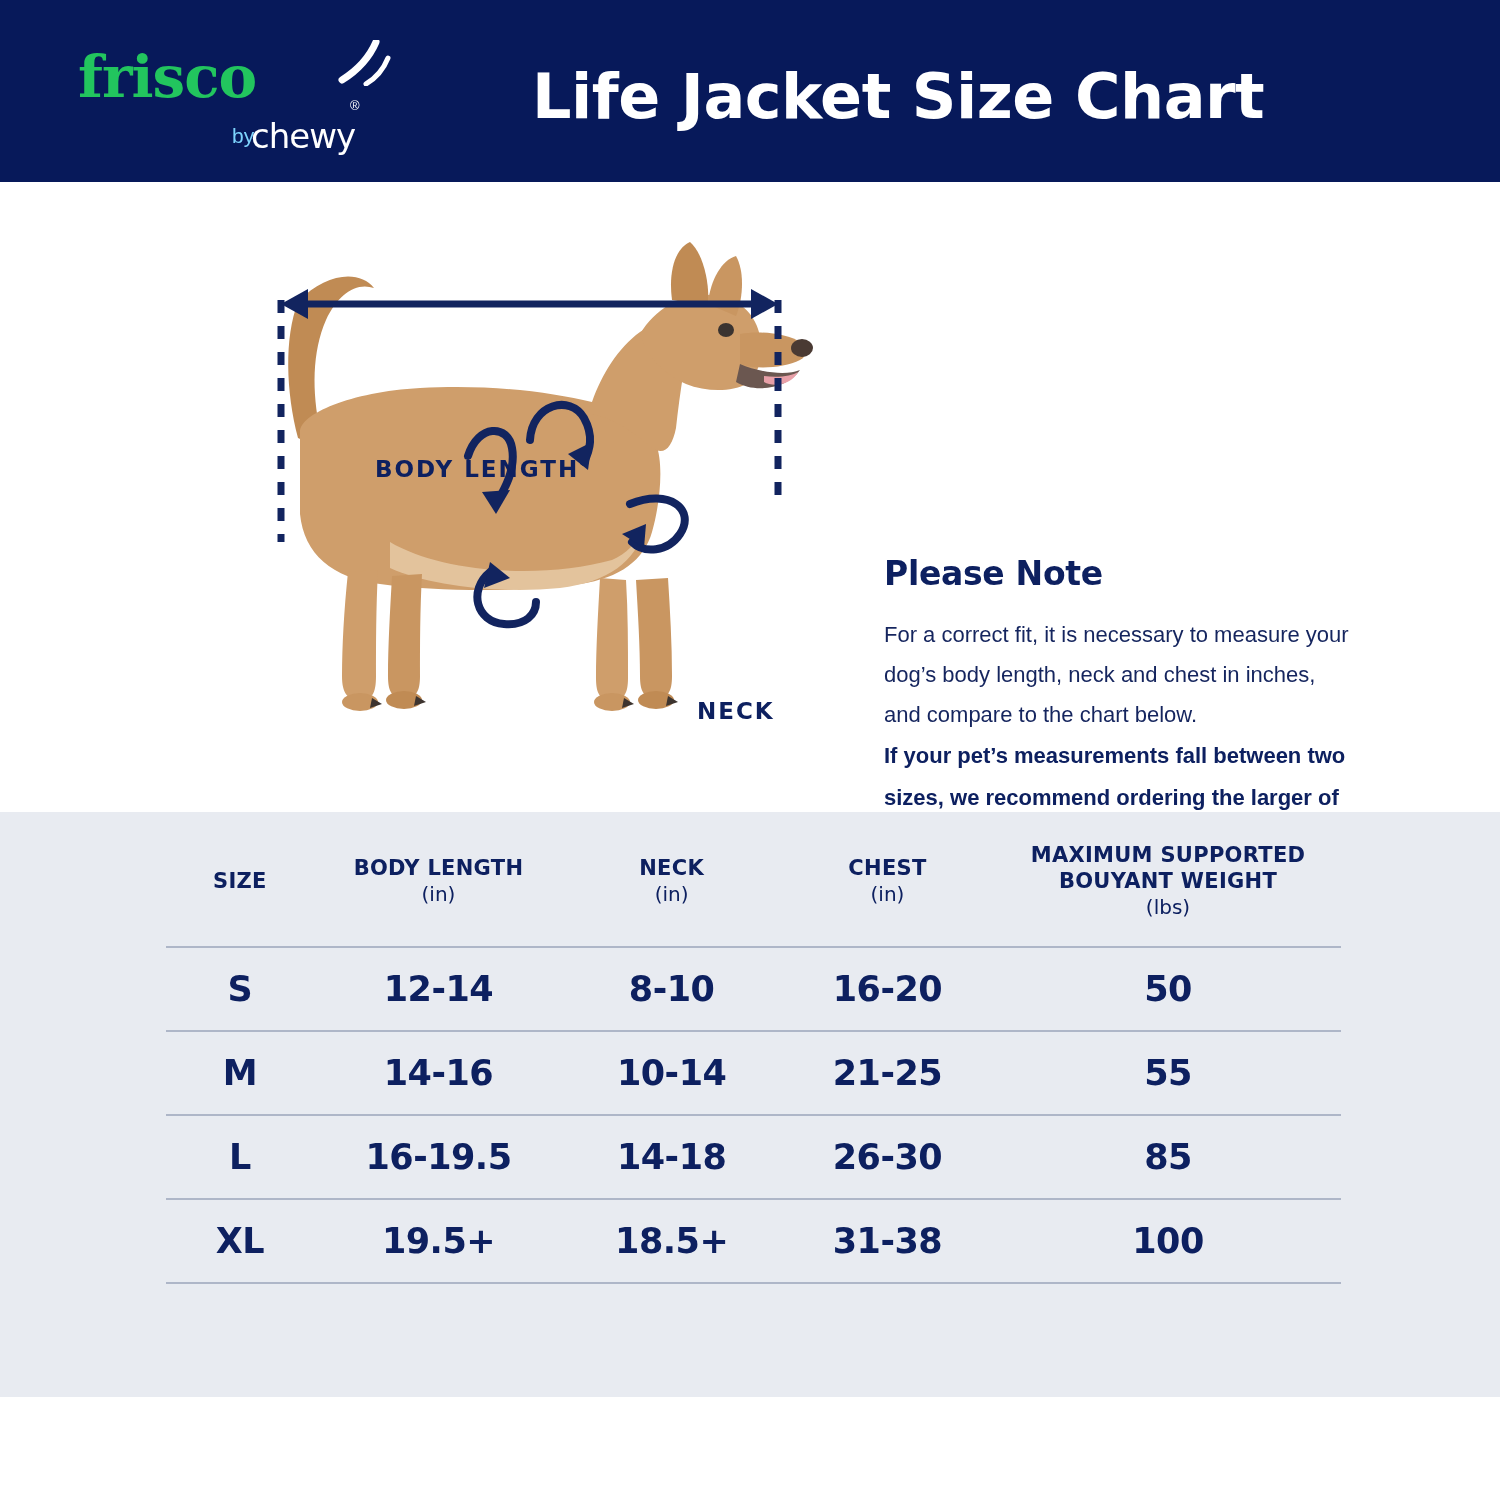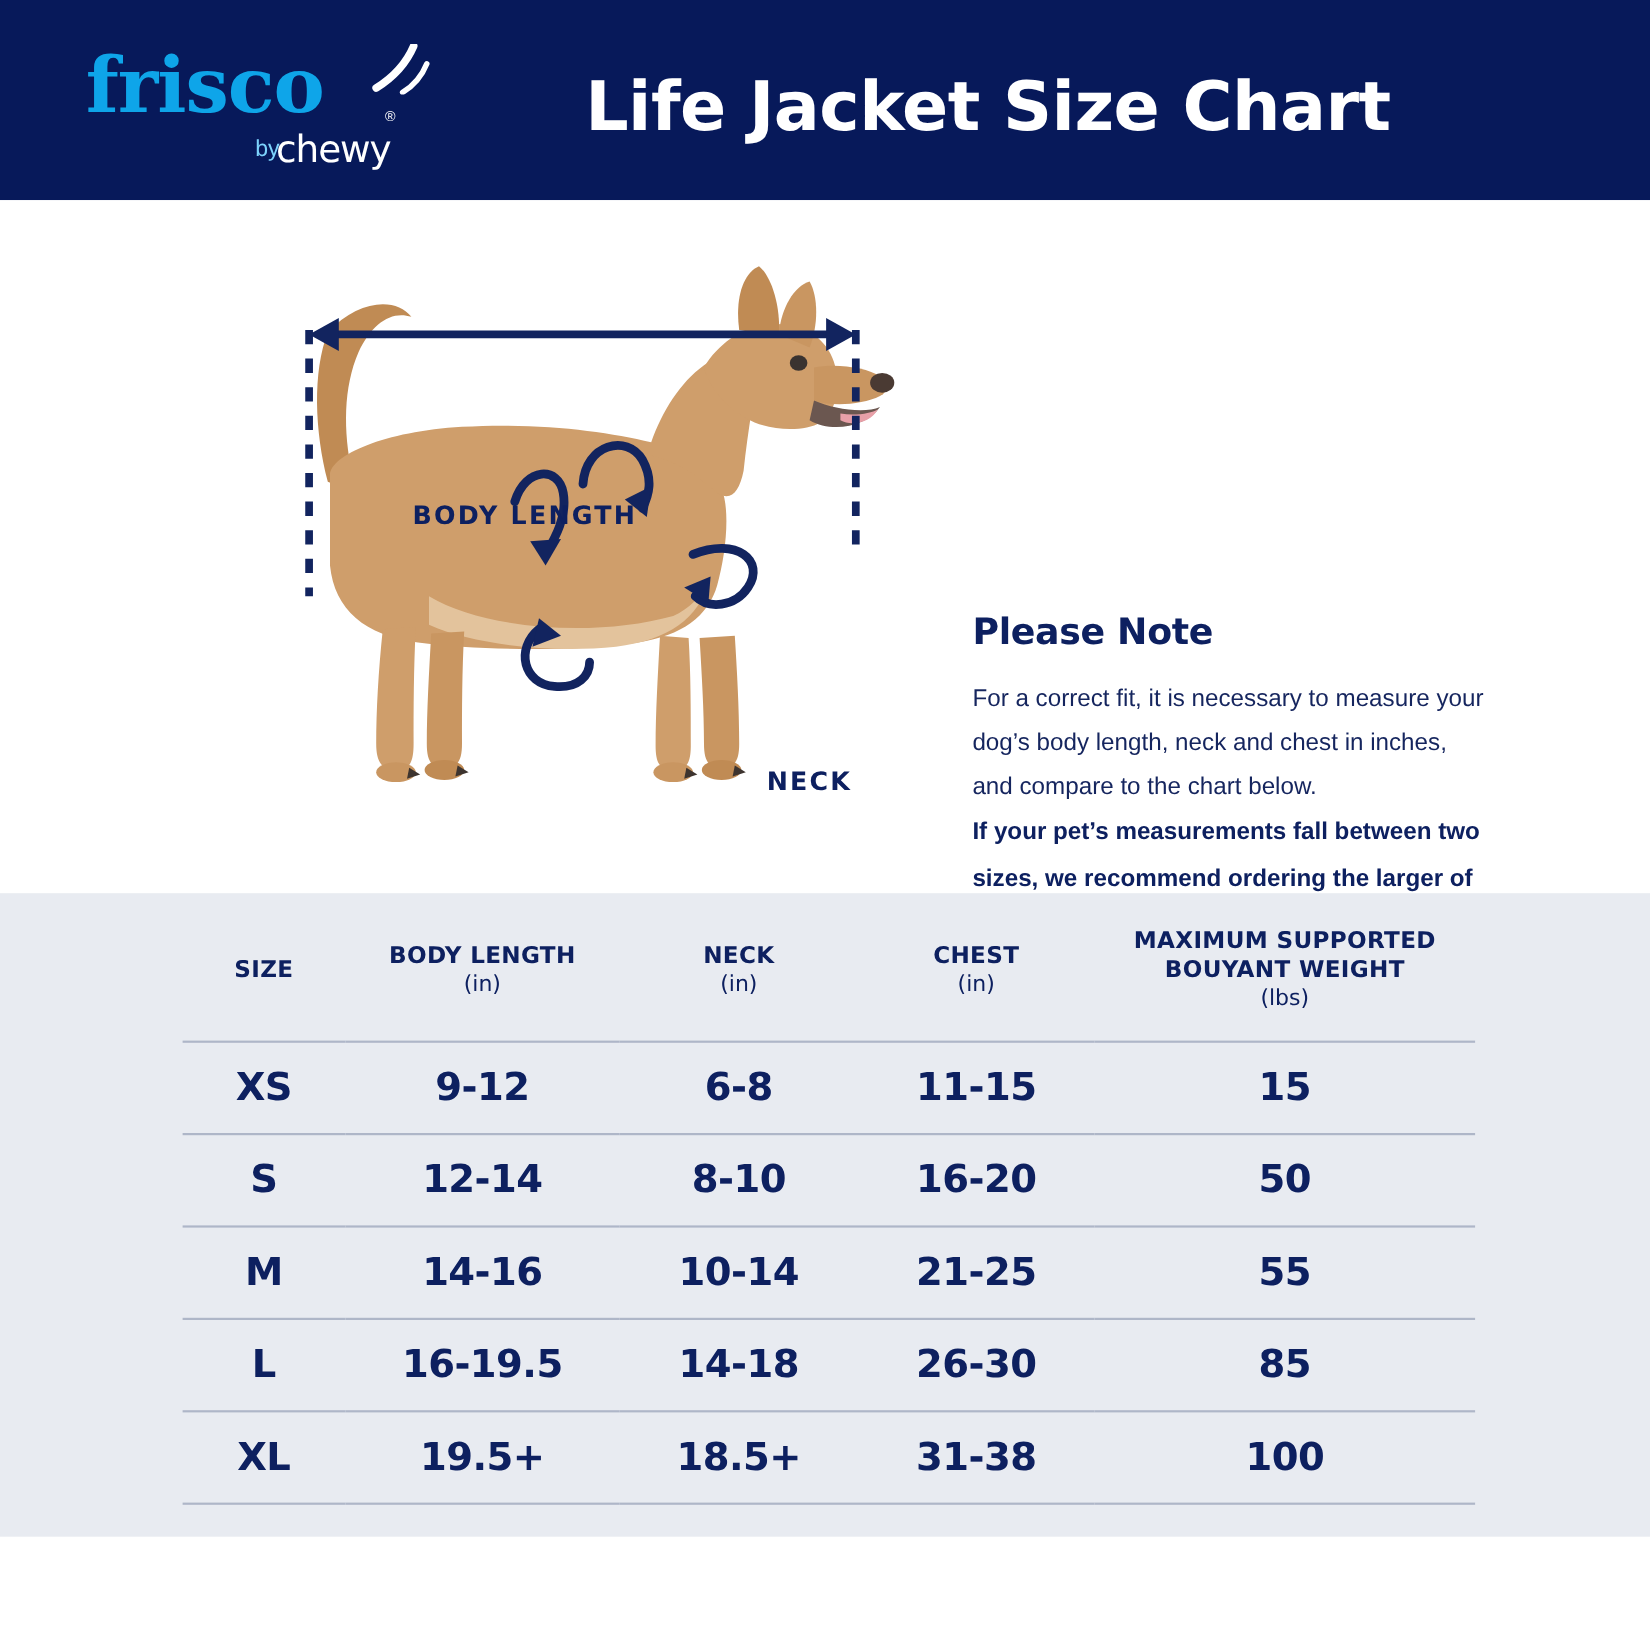--- a/index.html
+++ b/index.html
@@ -15,22 +15,22 @@
   
   .header{
     position:absolute;left:0;top:0;width:1500px;height:182px;
     background:#07195a;
   }
   .logo-wrap{
     position:absolute;left:78px;top:38px;width:300px;height:128px;
   }
   .logo-frisco{
     font-family:"DejaVu Serif",serif;
-    font-size:70px;line-height:79px;font-weight:700;
-    color:#0ea5e9;letter-spacing:-1px;
+    font-size:58px;line-height:79px;font-weight:700;
+    color:#22c55e;letter-spacing:-1px;
     position:absolute;left:0;top:0;
   }
   .logo-reg{
     position:absolute;left:272px;top:60px;
     font-size:13px;color:#ffffff;font-family:"Liberation Sans",sans-serif;
   }
   .logo-swoosh{position:absolute;left:258px;top:2px;}
   .logo-by{
     position:absolute;left:154px;top:86px;
     font-size:21px;color:#7dd3fc;font-weight:400;
@@ -264,27 +264,20 @@
             <span class="unit">(in)</span>
           </th>
           <th class="c-wt">
             <span>MAXIMUM SUPPORTED BOUYANT WEIGHT</span><br>
             <span class="unit">(lbs)</span>
           </th>
         </tr>
       </thead>
       <tbody>
         <tr>
-          <td>XS</td>
-          <td>9-12</td>
-          <td>6-8</td>
-          <td>11-15</td>
-          <td>15</td>
-        </tr>
-        <tr>
           <td>S</td>
           <td>12-14</td>
           <td>8-10</td>
           <td>16-20</td>
           <td>50</td>
         </tr>
         <tr>
           <td>M</td>
           <td>14-16</td>
           <td>10-14</td>

